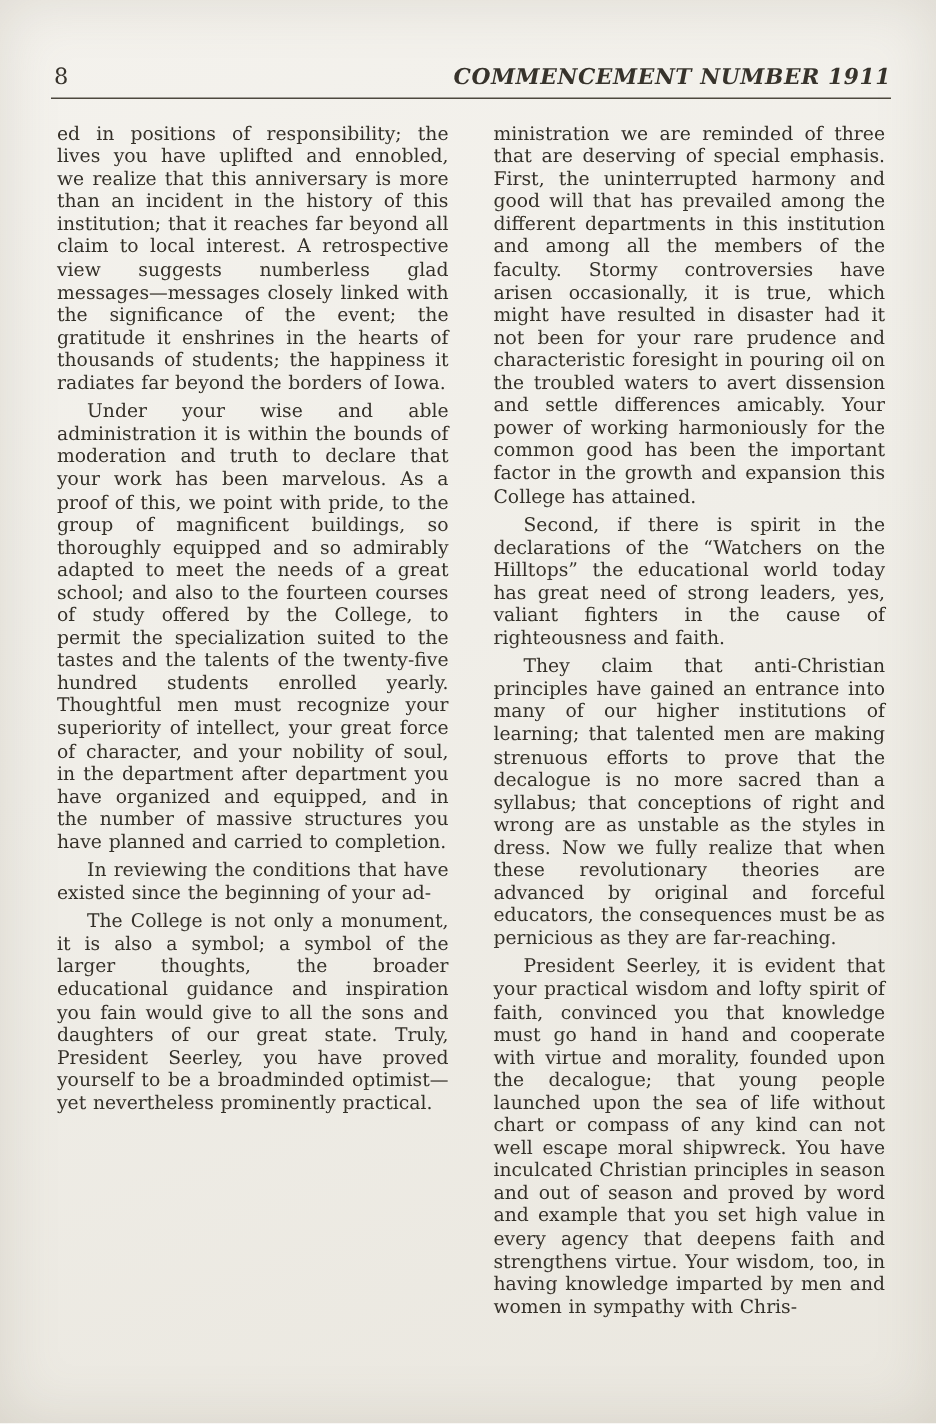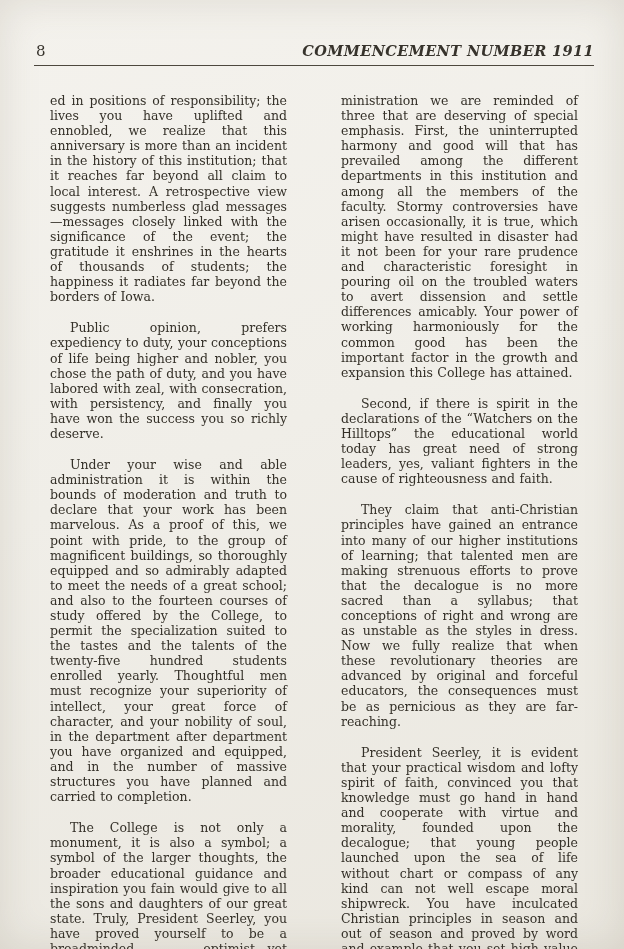--- a/index.html
+++ b/index.html
@@ -55,21 +55,21 @@
     margin-top: 11px;
   }
   .column {
     width: 269px;
     text-align: justify;
     font-size: 12.5px;
     line-height: 15.1px;
     color: #343028;
   }
   .column p {
-    margin: 16px;
+    margin: 4px;
     text-indent: 1.6em;
     word-spacing: 0.5px;
   }
   .column p.first {
     text-indent: 0;
   }
 </style>
 </head>
 <body>
 
@@ -77,24 +77,23 @@
 
   <div class="header">
     <span class="page-number">8</span>
     <span class="header-title">COMMENCEMENT NUMBER 1911</span>
   </div>
 
   <div class="columns">
 
     <div class="column">
       <p class="first">ed in positions of responsibility; the lives you have uplifted and ennobled, we realize that this anniversary is more than an incident in the history of this institution; that it reaches far beyond all claim to local interest. A retrospective view suggests numberless glad messages—messages closely linked with the significance of the event; the gratitude it enshrines in the hearts of thousands of students; the happiness it radiates far beyond the borders of Iowa.</p>
-      <p>Public opinion, prefers expediency to duty, your conceptions of life being higher and nobler, you chose the path of duty, and you have labored with zeal, with consecration, with persistency, and finally you have won the success you so richly deserve.</p>
       <p>Under your wise and able administration it is within the bounds of moderation and truth to declare that your work has been marvelous. As a proof of this, we point with pride, to the group of magnificent buildings, so thoroughly equipped and so admirably adapted to meet the needs of a great school; and also to the fourteen courses of study offered by the College, to permit the specialization suited to the tastes and the talents of the twenty-five hundred students enrolled yearly. Thoughtful men must recognize your superiority of intellect, your great force of character, and your nobility of soul, in the department after department you have organized and equipped, and in the number of massive structures you have planned and carried to completion.</p>
+      <p>In reviewing the conditions that have existed since the beginning of your ad-</p>
       <p>The College is not only a monument, it is also a symbol; a symbol of the larger thoughts, the broader educational guidance and inspiration you fain would give to all the sons and daughters of our great state. Truly, President Seerley, you have proved yourself to be a broadminded optimist—yet nevertheless prominently practical.</p>
-      <p>In reviewing the conditions that have existed since the beginning of your ad-</p>
     </div>
 
     <div class="column">
       <p class="first">ministration we are reminded of three that are deserving of special emphasis. First, the uninterrupted harmony and good will that has prevailed among the different departments in this institution and among all the members of the faculty. Stormy controversies have arisen occasionally, it is true, which might have resulted in disaster had it not been for your rare prudence and characteristic foresight in pouring oil on the troubled waters to avert dissension and settle differences amicably. Your power of working harmoniously for the common good has been the important factor in the growth and expansion this College has attained.</p>
       <p>Second, if there is spirit in the declarations of the “Watchers on the Hilltops” the educational world today has great need of strong leaders, yes, valiant fighters in the cause of righteousness and faith.</p>
       <p>They claim that anti-Christian principles have gained an entrance into many of our higher institutions of learning; that talented men are making strenuous efforts to prove that the decalogue is no more sacred than a syllabus; that conceptions of right and wrong are as unstable as the styles in dress. Now we fully realize that when these revolutionary theories are advanced by original and forceful educators, the consequences must be as pernicious as they are far-reaching.</p>
       <p>President Seerley, it is evident that your practical wisdom and lofty spirit of faith, convinced you that knowledge must go hand in hand and cooperate with virtue and morality, founded upon the decalogue; that young people launched upon the sea of life without chart or compass of any kind can not well escape moral shipwreck. You have inculcated Christian principles in season and out of season and proved by word and example that you set high value in every agency that deepens faith and strengthens virtue. Your wisdom, too, in having knowledge imparted by men and women in sympathy with Chris-</p>
     </div>
 
   </div>

